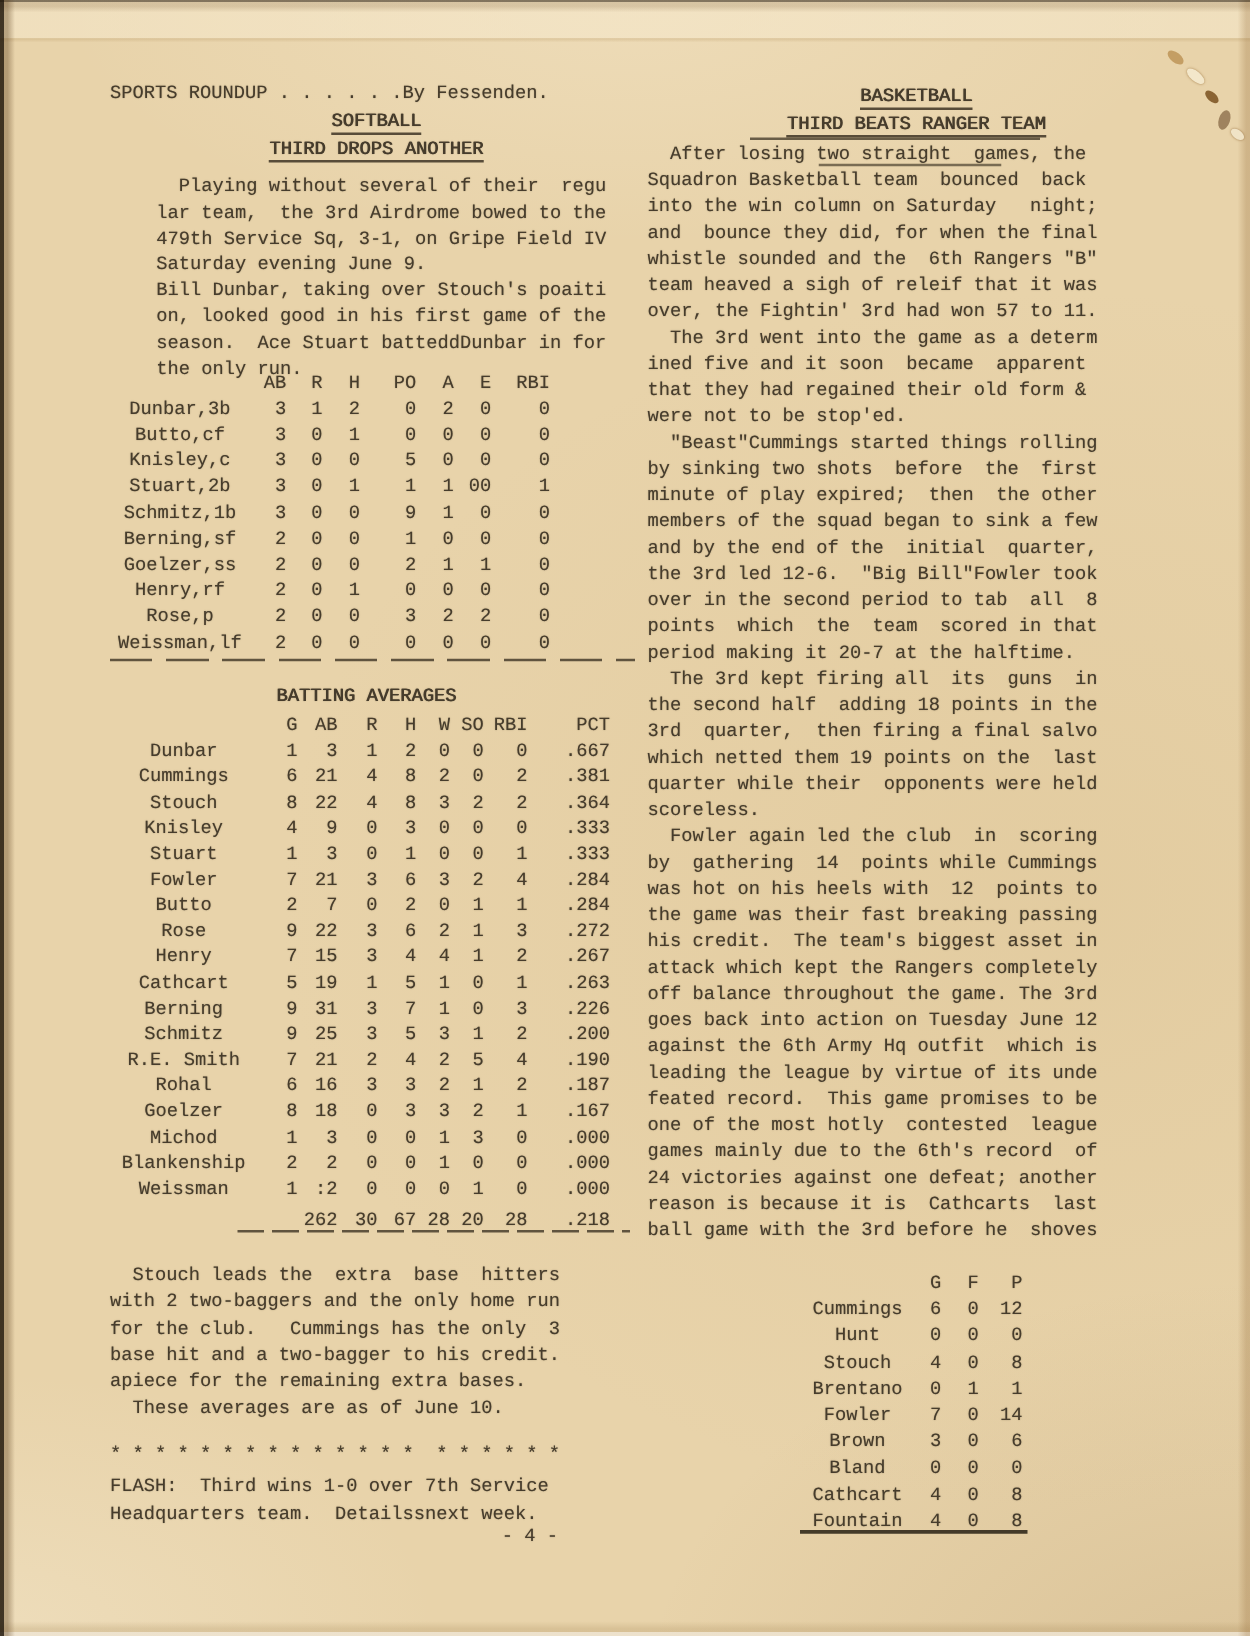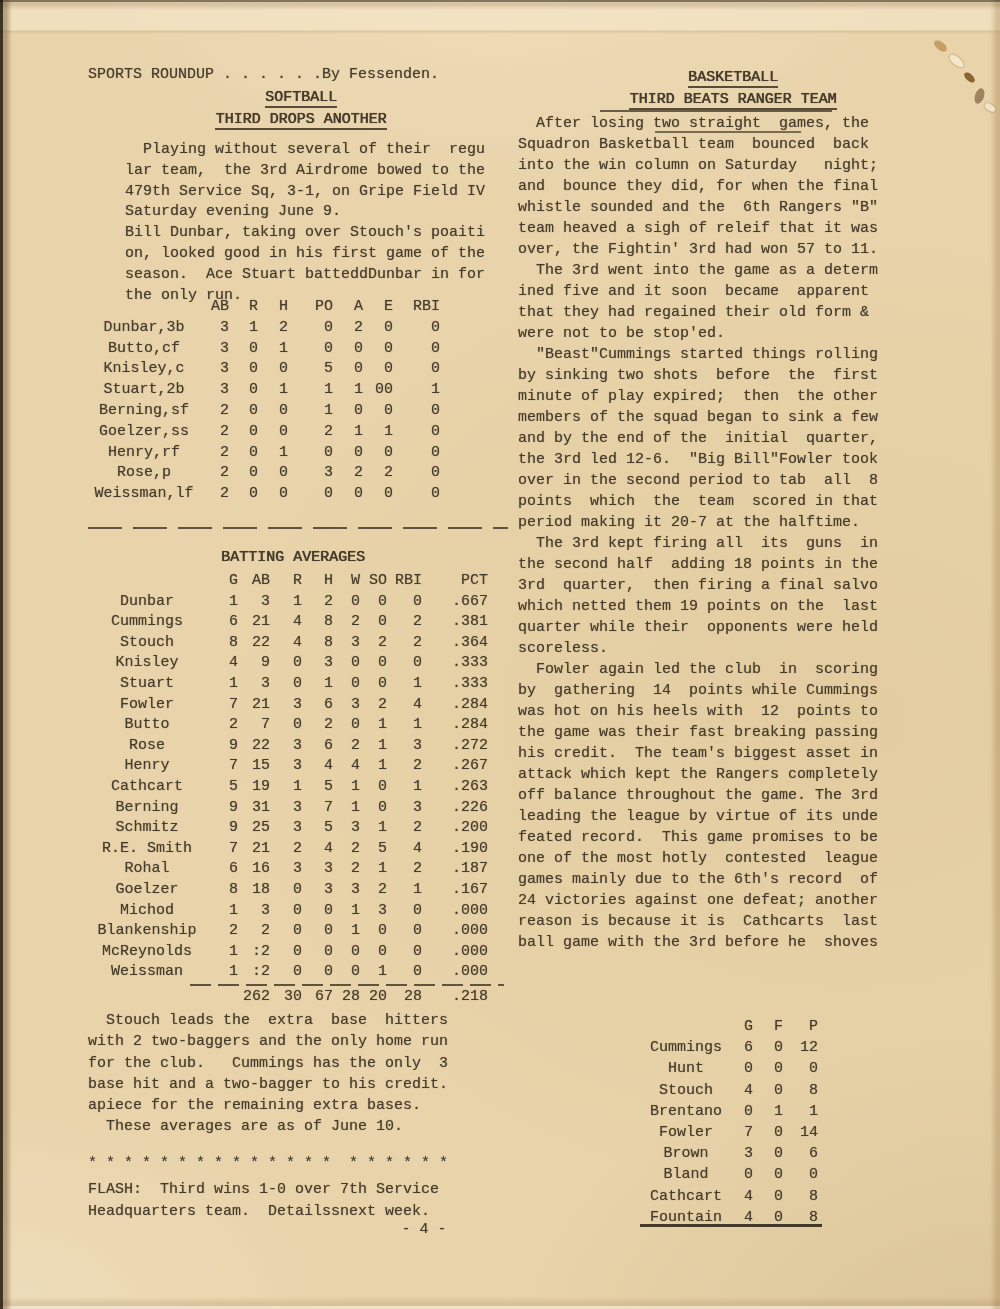--- a/index.html
+++ b/index.html
@@ -128,20 +128,30 @@
           <td>Stuart,2b</td>
           <td>3</td>
           <td>0</td>
           <td>1</td>
           <td>1</td>
           <td>1</td>
           <td>00</td>
           <td>1</td>
         </tr>
         <tr>
+          <td>Schmitz,1b</td>
+          <td>3</td>
+          <td>0</td>
+          <td>0</td>
+          <td>9</td>
+          <td>1</td>
+          <td>0</td>
+          <td>0</td>
+        </tr>
+        <tr>
           <td>Berning,sf</td>
           <td>2</td>
           <td>0</td>
           <td>0</td>
           <td>1</td>
           <td>0</td>
           <td>0</td>
           <td>0</td>
         </tr>
         <tr>
@@ -392,31 +402,20 @@
           <td>0</td>
           <td>.000</td>
         </tr>
         <tr>
           <td>Blankenship</td>
           <td>2</td>
           <td>2</td>
           <td>0</td>
           <td>0</td>
           <td>1</td>
-          <td>0</td>
-          <td>0</td>
-          <td>.000</td>
-        </tr>
-        <tr>
-          <td>McReynolds</td>
-          <td>1</td>
-          <td>:2</td>
-          <td>0</td>
-          <td>0</td>
-          <td>0</td>
           <td>0</td>
           <td>0</td>
           <td>.000</td>
         </tr>
         <tr>
           <td>Weissman</td>
           <td>1</td>
           <td>:2</td>
           <td>0</td>
           <td>0</td>
@@ -497,20 +496,22 @@
       <div class="line">which netted them 19 points on the  last</div>
       <div class="line">quarter while their  opponents were held</div>
       <div class="line">scoreless.</div>
       <div class="line">  Fowler again led the club  in  scoring</div>
       <div class="line">by  gathering  14  points while Cummings</div>
       <div class="line">was hot on his heels with  12  points to</div>
       <div class="line">the game was their fast breaking passing</div>
       <div class="line">his credit.  The team's biggest asset in</div>
       <div class="line">attack which kept the Rangers completely</div>
       <div class="line">off balance throughout the game. The 3rd</div>
+      <div class="line">goes back into action on Tuesday June 12</div>
+      <div class="line">against the 6th Army Hq outfit  which is</div>
       <div class="line">leading the league by virtue of its unde</div>
       <div class="line">feated record.  This game promises to be</div>
       <div class="line">one of the most hotly  contested  league</div>
       <div class="line">games mainly due to the 6th's record  of</div>
       <div class="line">24 victories against one defeat; another</div>
       <div class="line">reason is because it is  Cathcarts  last</div>
       <div class="line">ball game with the 3rd before he  shoves</div>
     </div>
 
   <table class="abs tw num-table sco" style="left:643px;top:1016px;width:186px;">

